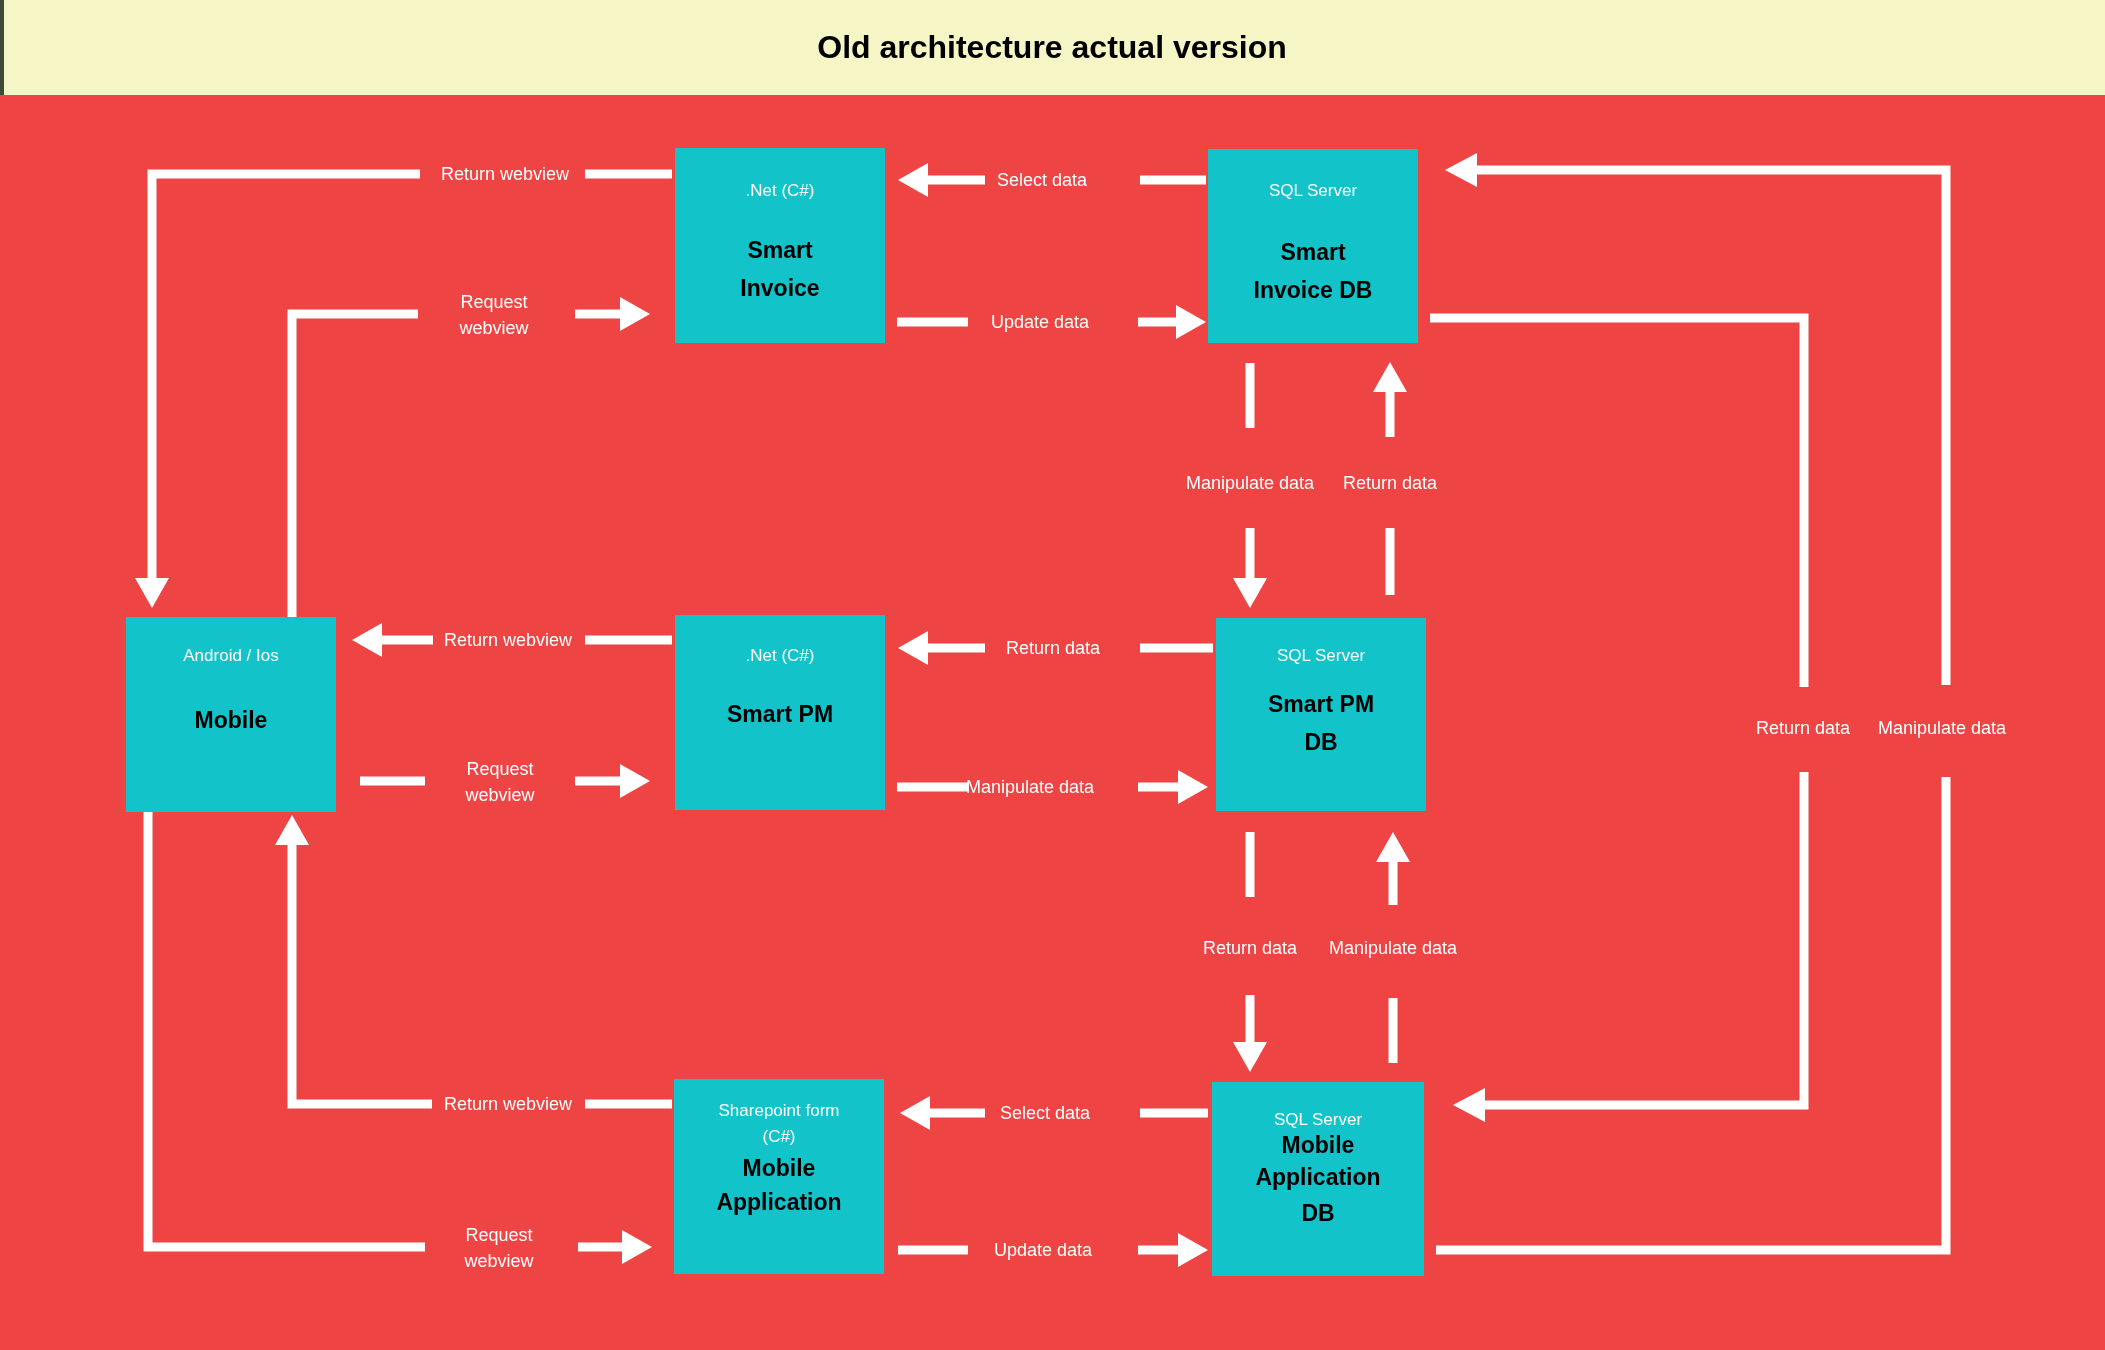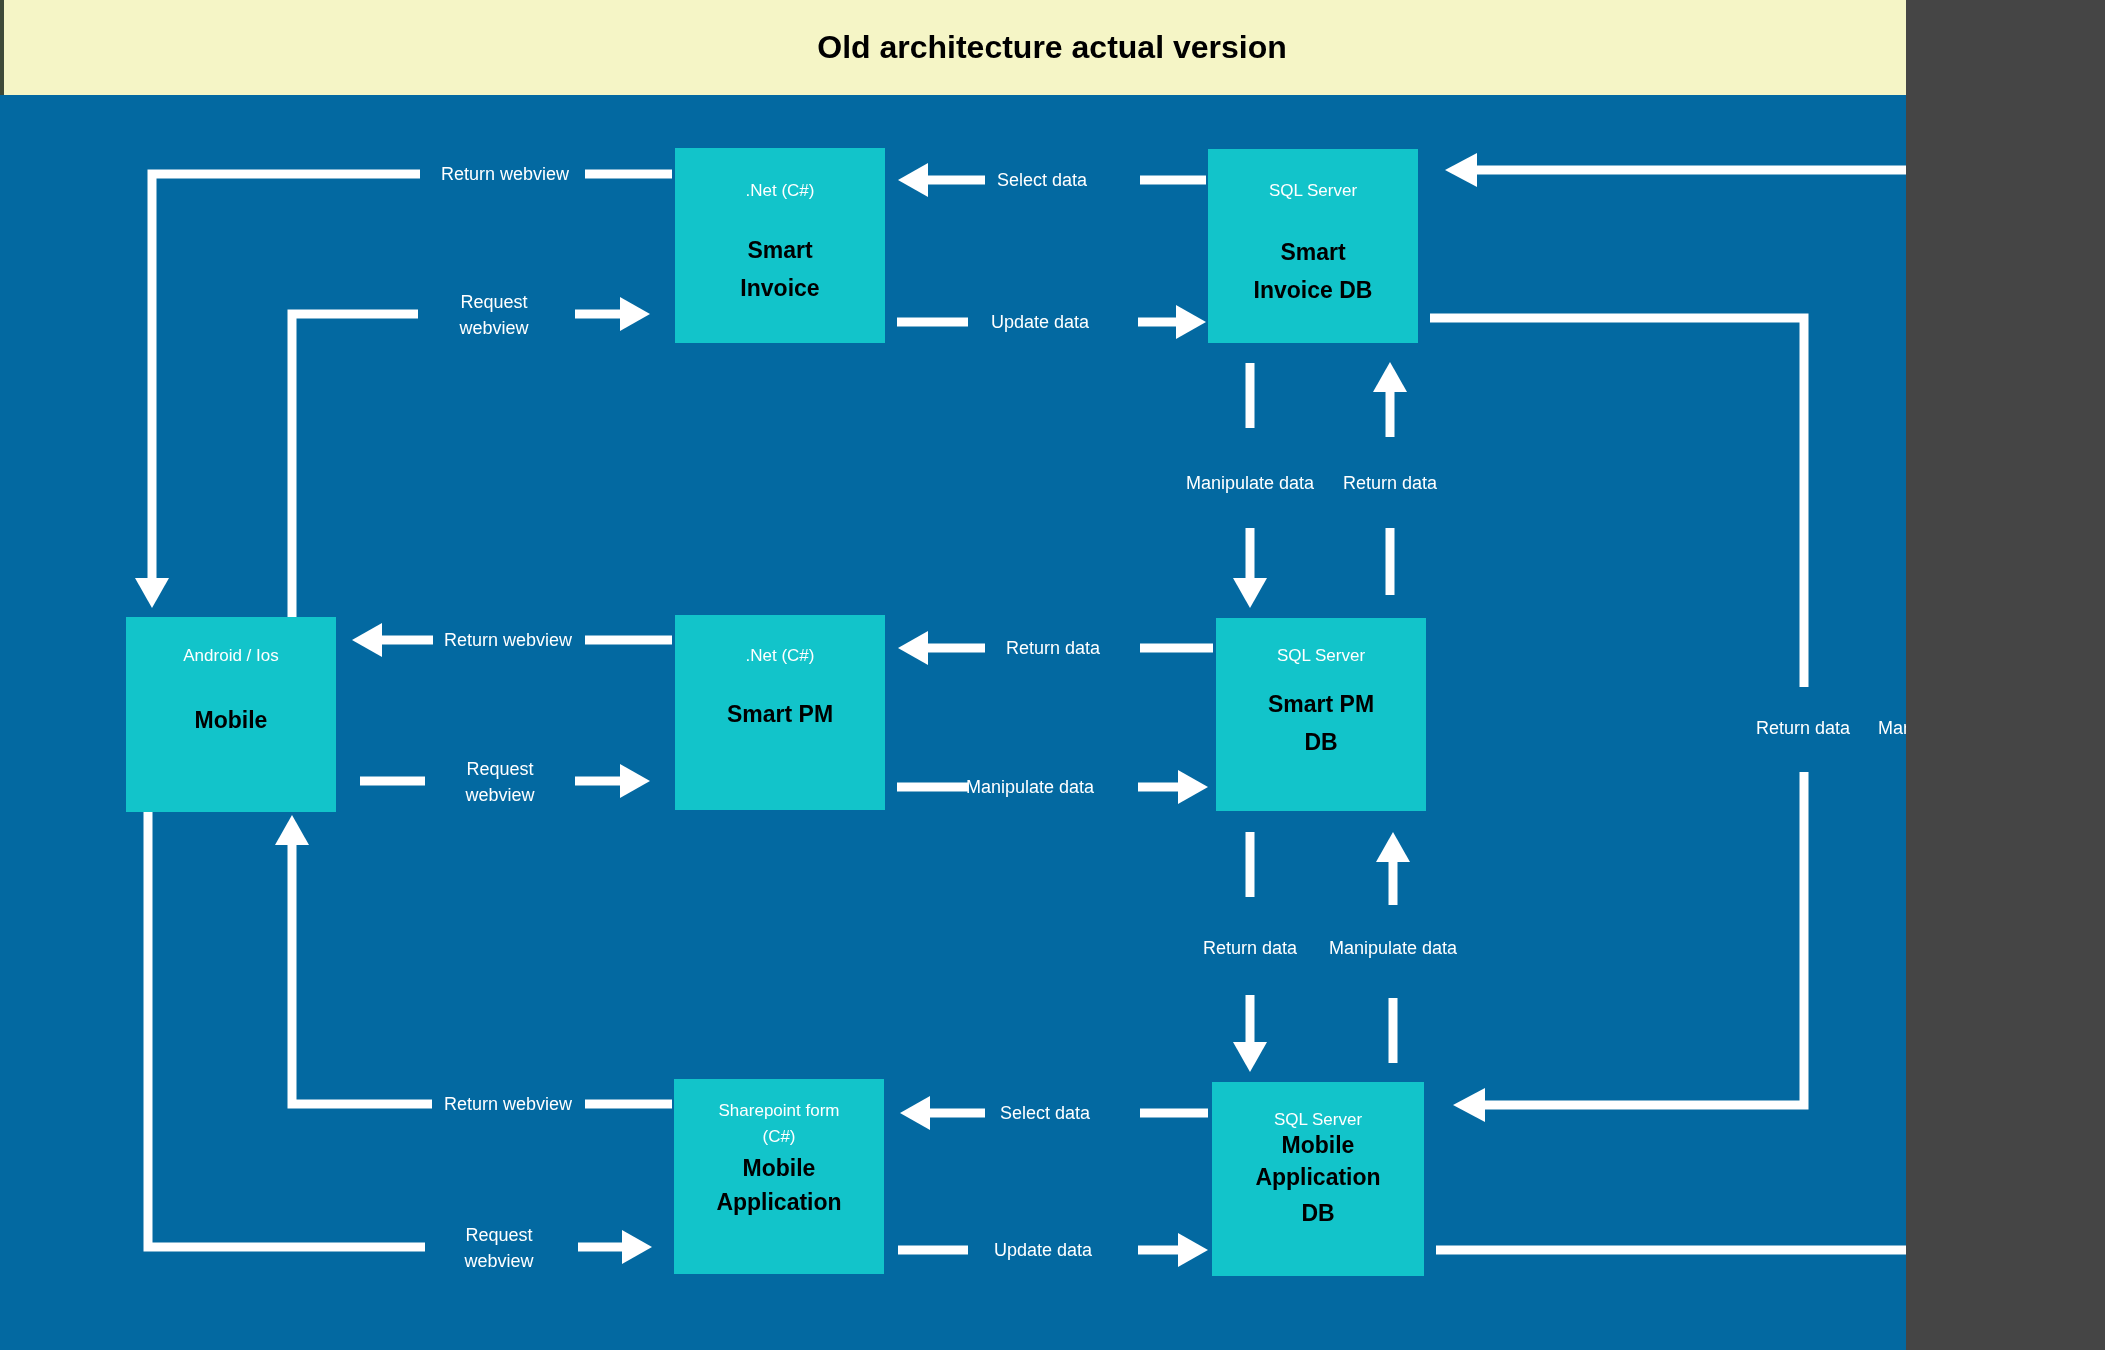--- a/index.html
+++ b/index.html
@@ -1,16 +1,16 @@
 <!DOCTYPE html>
 <html><head>
 <meta charset="utf-8">
 <style>
   html,body{margin:0;padding:0;background:#454545;}
-  .stage{width:1906px;height:1350px;position:relative;background:#0369a1;overflow:hidden;}
+  .stage{width:2105px;height:1350px;position:relative;background:#ef4444;overflow:hidden;}
   svg{display:block;}
   text{font-family:"Liberation Sans",sans-serif;}
   .page-title{fill:#000;font-size:32px;font-weight:bold;text-anchor:middle;}
   .lbl{fill:#fff;font-size:18px;text-anchor:middle;}
   .sub{fill:#fff;font-size:17px;text-anchor:middle;}
   .ttl{fill:#000;font-size:23px;font-weight:bold;text-anchor:middle;}
   .edge{stroke:#ffffff;stroke-width:9;fill:none;}
   .head{fill:#ffffff;stroke:none;}
 </style>
 </head>

